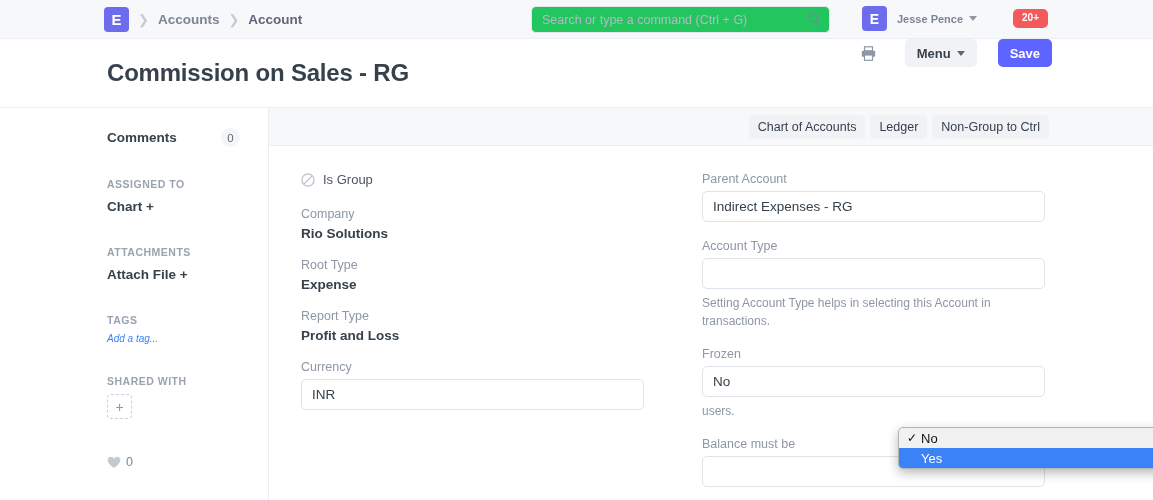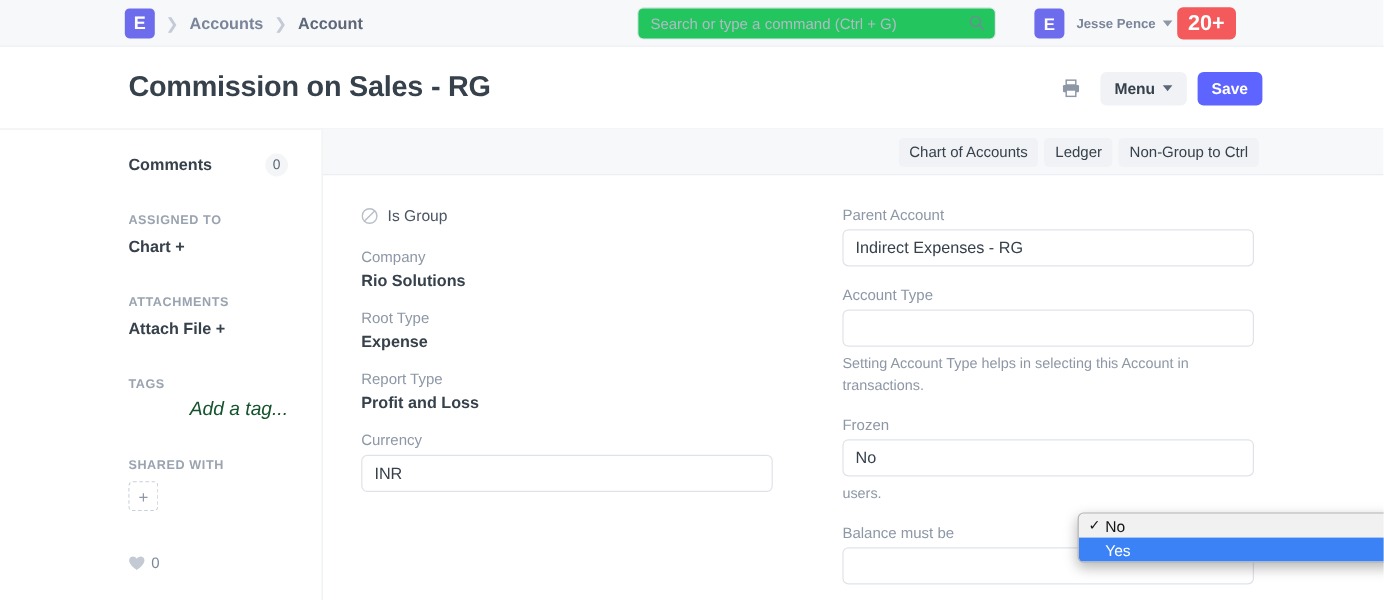--- a/index.html
+++ b/index.html
@@ -98,24 +98,24 @@
   .caret {
     display: inline-block;
     width: 0; height: 0;
     border-left: 4px solid transparent;
     border-right: 4px solid transparent;
     border-top: 5px solid #8d97a6;
     margin-left: 6px;
     vertical-align: middle;
   }
   .notif-badge {
-    margin-left: 4px;
+    margin-left: 36px;
     background: #f4595b;
     color: #fff;
-    font-size: 18px;
+    font-size: 10px;
     font-weight: bold;
     border-radius: 5px;
     padding: 4px 9px 5px;
     line-height: 1;
     white-space: nowrap;
   }
 
   
   .titlebar {
     position: relative;
@@ -130,21 +130,21 @@
     font-size: 24px;
     font-weight: bold;
     color: #36414c;
     letter-spacing: -0.2px;
     white-space: nowrap;
   }
   .title-actions {
     position: absolute;
     right: 101px; top: 0;
     height: 69px;
-    display: flex; align-items: center; gap: 0;
+    display: flex; align-items: flex-start; gap: 12px;
   }
   .print-btn {
     width: 30px; height: 28px;
     display: flex; align-items: center; justify-content: center;
     background: transparent;
     border: none;
     cursor: pointer;
     padding: 0;
   }
   .btn {
@@ -195,25 +195,24 @@
     margin-bottom: 7px;
   }
   .sb-action {
     font-size: 13.5px;
     font-weight: bold;
     color: #36414c;
     cursor: pointer;
     display: inline-block;
   }
   .sb-placeholder {
-    font-size: 16px;
+    font-size: 10px;
     font-style: italic;
-    color: #14532d;
+    color: #3b82f6;
     cursor: text;
-    text-align: right;
   }
   .share-add {
     width: 25px; height: 25px;
     border: 1px dashed #c9d0da;
     border-radius: 4px;
     display: flex; align-items: center; justify-content: center;
     color: #8d97a6;
     font-size: 14px;
     cursor: pointer;
     margin-top: 2px;

